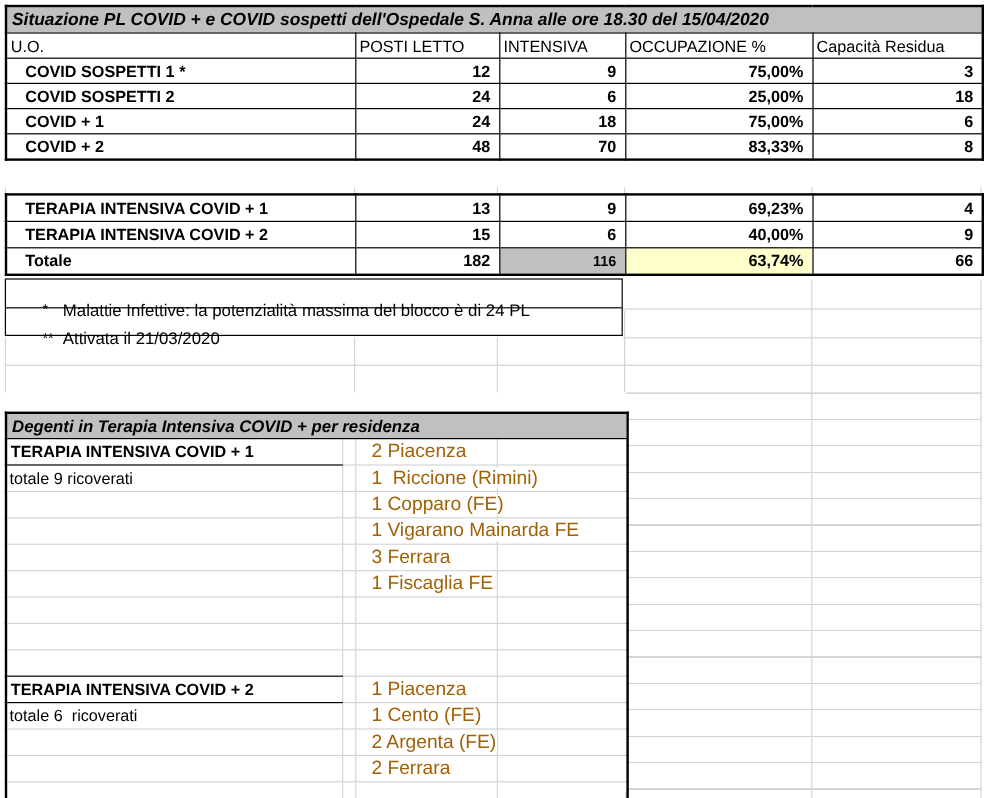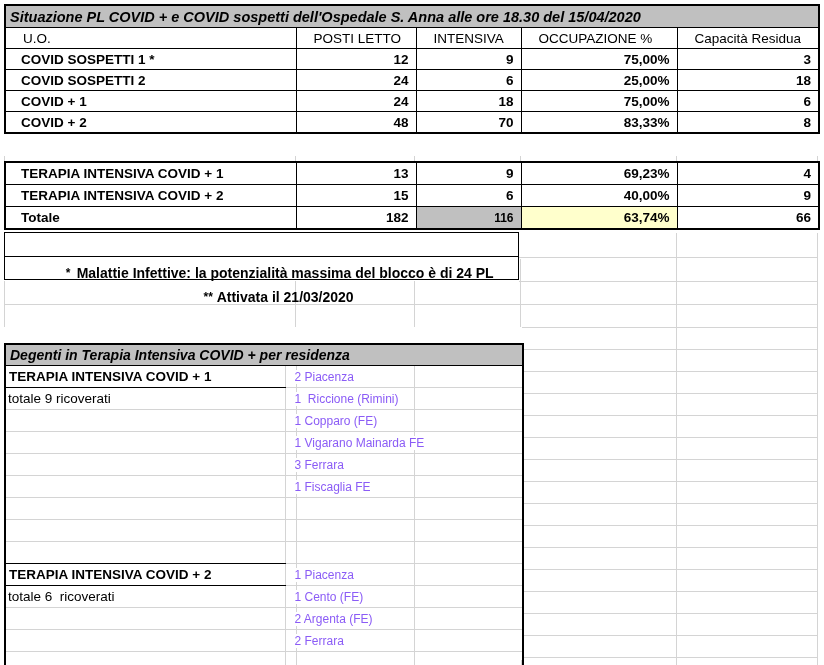--- a/index.html
+++ b/index.html
@@ -14,48 +14,48 @@
   table{border-collapse:collapse;position:absolute;table-layout:fixed;z-index:1;}
   td{padding:0;overflow:hidden;white-space:nowrap;vertical-align:middle;
      font-size:13.5px;color:#000;}
 
   
   #t1a{left:4px;top:4px;width:814px;border:2px solid #000;}
   #t1b{left:4px;top:161px;width:814px;border:2px solid #000;}
   #t1a td,#t1b td{border:1px solid #000;background:#fff;height:20px;}
   #t1a .title-cell{background:#c0c0c0;font-weight:bold;font-style:italic;
      font-size:14.5px;padding-left:4px;height:21px;}
-  .hdr td{padding-left:17px;height:20px;margin-top:20px;}
+  .hdr td{padding-left:3px;height:20px;margin-top:20px;}
   .lbl{font-weight:bold;padding-left:15px;}
   .num{font-weight:bold;text-align:right;padding-right:7px;}
   .r-yellow td{background:#ffff99;}
   .r-peach td{background:#ffcc99;}
   .r-orange td{background:#ffa500;}
   #t1b td{height:21px;}
   .cell-gray{background:#c0c0c0 !important;font-size:12px;}
   .cell-ly{background:#ffffcc !important;}
 
   
   #fnbox{position:absolute;left:4px;top:232px;width:515px;height:48px;z-index:1;
      border:1px solid #000;background:#fff;box-sizing:border-box;}
-  .fn-row{height:23px;line-height:27px;font-weight:bold;font-size:14px;white-space:pre;text-align:center;}
+  .fn-row{height:23px;line-height:17px;font-weight:normal;font-size:14px;white-space:pre;}
   .fn-row.first{border-bottom:1px solid #000;}
   .fn-marker{display:inline-block;width:17px;padding-left:7px;font-size:12px;vertical-align:top;}
   .fn-text{display:inline-block;}
 
   
   #t2{left:4px;top:327px;width:518px;border:2px solid #000;background:transparent;margin-top:16px;}
   #t2 td{border:1px solid #d4d4d4;height:21px;background:transparent;}
   #t2 .t2-hdr-cell{background:#c0c0c0;border:1px solid #000;font-weight:bold;
      font-style:italic;font-size:14px;padding-left:4px;height:20px;}
   .o-cell{background:#ffa500;border:1px solid #000 !important;
      border-right:1px solid #d4d4d4 !important;font-weight:bold;padding-left:3px;}
   .pre-orange{border-bottom:1px solid #000 !important;}
   .t2-lbl{font-weight:normal;padding-left:2px;white-space:pre;}
-  .t2-val{color:#8b5cf6;font-size:12px;padding-left:9px;}
+  .t2-val{color:#a16207;font-size:16px;padding-left:24px;}
   .t2-val .vtxt{background:#fff;white-space:pre;}
 </style>
 </head>
 <body>
 
 <div id="sheet">
 
   <div class="gl" style="left:4px;top:156px;width:1px;height:5px;"></div>
   <div class="gl" style="left:295px;top:156px;width:1px;height:5px;"></div>
   <div class="gl" style="left:414px;top:156px;width:1px;height:5px;"></div>

